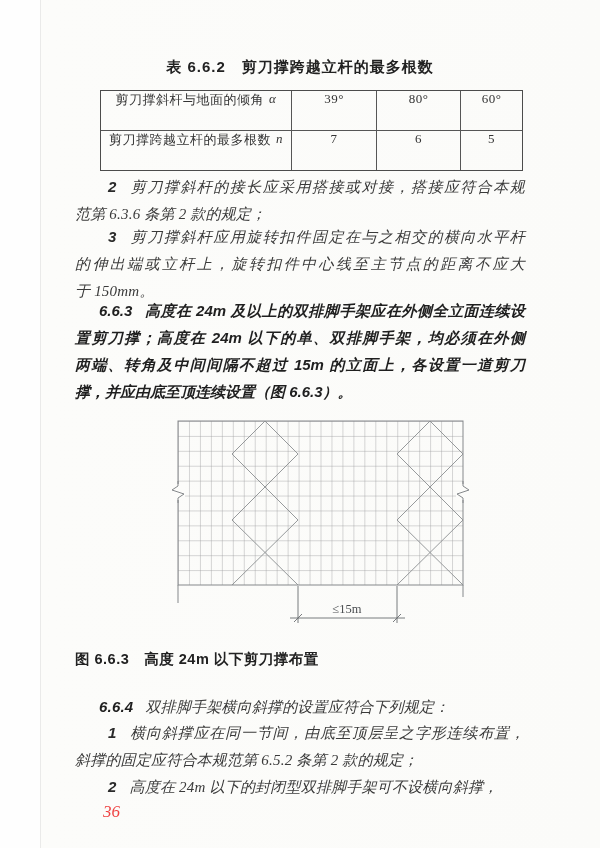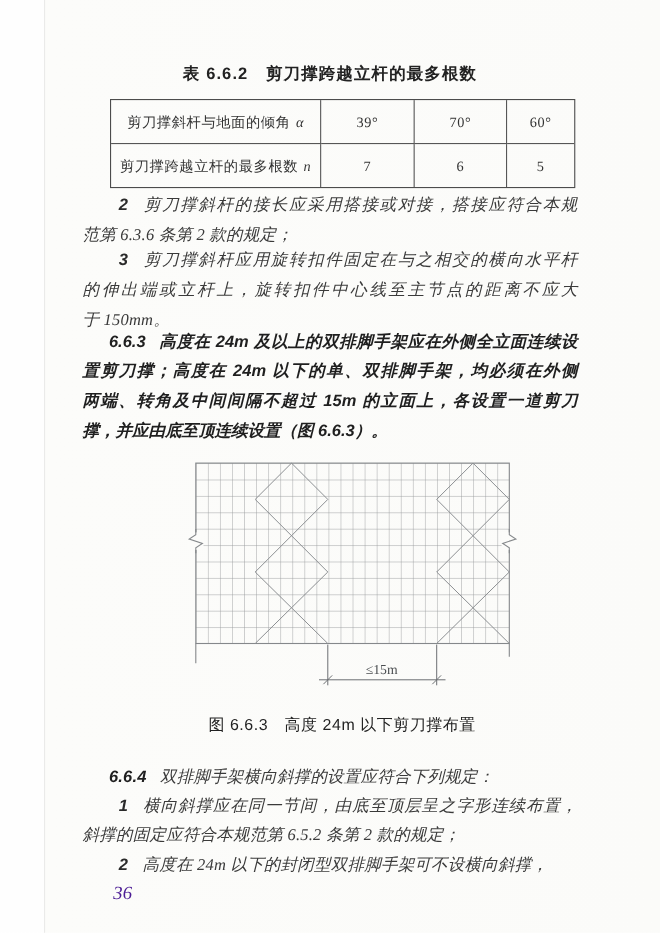--- a/index.html
+++ b/index.html
@@ -15,64 +15,64 @@
     font-family:Liberation Sans, sans-serif;
     font-weight:700;font-size:15px;color:#222;letter-spacing:1px;
   }
   
   .tbl{
     position:absolute;left:100px;top:90px;
     display:grid;grid-template-columns:191px 85px 84px 61px;
     border:1.5px solid #4c4c4c;background:transparent;
   }
   .tbl .cell{
-    height:39px;display:flex;align-items:center;justify-content:center;
+    height:39px;display:flex;justify-content:center;
     border-right:1px solid #565656;border-bottom:1px solid #565656;
     font-size:13px;color:#333;letter-spacing:0.5px;
   }
   .tbl .cell.last-col{border-right:none;}
   .tbl .cell.last-row{border-bottom:none;}
   .tbl i{margin-left:5px;font-family:"Liberation Serif",serif;}
   
   .para{
     position:absolute;left:75px;width:450px;line-height:27px;font-size:15px;
     color:#3a3a3a;letter-spacing:0.2px;font-style:italic;
   }
   .para .line{white-space:nowrap;}
   .para .line.fill{white-space:normal;text-align:justify;text-align-last:justify;}
   .para .indent{padding-left:33px;}
   .pnum{font-weight:700;font-family:"Liberation Sans","DejaVu Sans",sans-serif;color:#2a2a2a;margin-right:13px;}
   .bold-clause{font-weight:700;color:#1f1f1f;font-family:"Liberation Sans","DejaVu Sans",sans-serif;letter-spacing:0;}
   .clause-num{font-weight:700;font-family:"Liberation Sans","DejaVu Sans",sans-serif;color:#1f1f1f;margin-right:12px;margin-left:24px;}
   
   .figure-svg{position:absolute;left:130px;top:405px;}
   .caption{
-    position:absolute;left:86px;top:650px;width:450px;text-align:center;
+    position:absolute;left:75px;top:650px;width:450px;text-align:left;
     font-family:"Liberation Sans","DejaVu Sans",sans-serif;
-    font-weight:400;font-size:14.5px;color:#222;letter-spacing:0.5px;
+    font-weight:700;font-size:14.5px;color:#222;letter-spacing:0.5px;
   }
   .pageno{
     position:absolute;left:103px;top:802px;font-style:italic;
-    font-size:17px;color:#4c1d95;font-family:"Liberation Serif",serif;
+    font-size:17px;color:#ef4444;font-family:"Liberation Serif",serif;
   }
 </style>
 </head>
 <body>
 
 <div class="gutter"></div>
 
 <div class="title">表 6.6.2　剪刀撑跨越立杆的最多根数</div>
 
 <div class="tbl">
   <div class="cell">
     <span>剪刀撑斜杆与地面的倾角</span>
       <i>α</i>
   </div>
   <div class="cell">39°</div>
-  <div class="cell">70°</div>
+  <div class="cell">80°</div>
   <div class="cell last-col">60°</div>
 
   <div class="cell last-row">
     <span>剪刀撑跨越立杆的最多根数</span>
       <i>n</i>
   </div>
   <div class="cell last-row">7</div>
   <div class="cell last-row">6</div>
   <div class="cell last-row last-col">5</div>
 </div>

